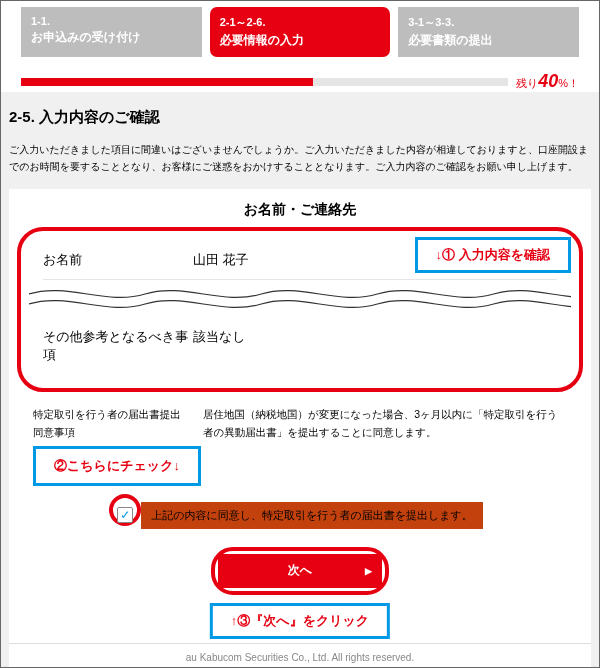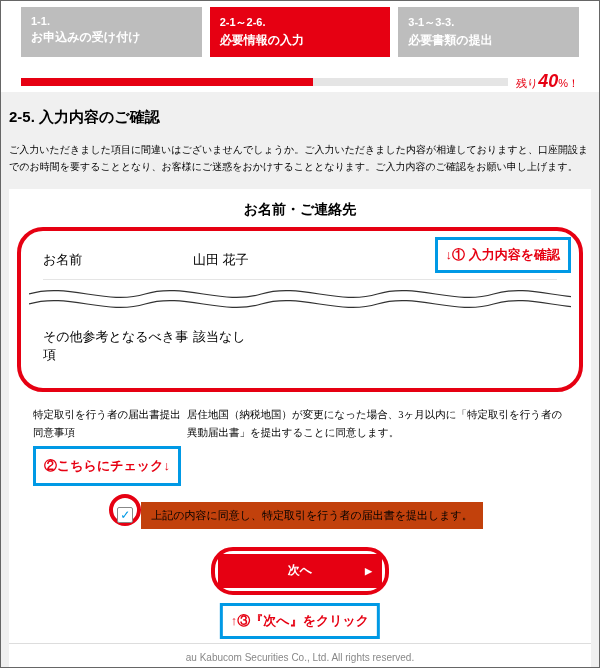--- a/index.html
+++ b/index.html
@@ -1,40 +1,40 @@
 <!DOCTYPE html>
 <html><head>
   <meta charset="utf-8">
   <style>
     * { box-sizing: border-box; margin: 0; padding: 0; }
     body { font-family: "Hiragino Kaku Gothic ProN", "Meiryo", sans-serif; background: #f0f0f0; width: 600px; height: 668px; overflow: hidden; position: relative; border: 1px solid #666; }
     .app { background: #fff; padding: 6px 20px 0; }
     .steps { display: flex; gap: 8px; }
     .step { flex: 1; padding: 8px 10px; background: #bdbdbd; color: #fff; }
-    .step.active { background: #e60012; }
+    .step.active { background: #e60012; border-radius: 7px; }
     .step-code { font-size: 11px; font-weight: bold; }
     .step-title { font-size: 12px; font-weight: bold; margin-top: 2px; }
     .prog-wrap { display: flex; align-items: center; margin: 14px 0 10px; }
     .prog-bar { flex: 1; height: 8px; background: #e5e5e5; position: relative; }
     .prog-fill { position: absolute; left: 0; top: 0; height: 100%; width: 60%; background: #e60012; }
     .prog-text { color: #e60012; font-size: 11px; margin-left: 8px; white-space: nowrap; }
     .prog-text strong { font-size: 18px; font-style: italic; font-weight: bold; }
     .section-title { font-size: 15px; font-weight: bold; margin: 16px 0 14px; }
     .note { font-size: 10px; line-height: 1.7; }
     .card { background: #fff; margin-top: 14px; padding: 12px 0 18px; position: relative; }
     .card-title { text-align: center; font-size: 14px; font-weight: bold; margin-bottom: 8px; }
     .info-outline { border: 4px solid #e60012; border-radius: 26px; padding: 10px 8px 14px; margin: 0 8px; position: relative; }
     .row { display: flex; font-size: 13px; padding: 10px 14px; }
     .row .label { width: 150px; }
     .row .val { flex: 1; }
     .wave { height: 34px; width: 100%; }
-    .annot { position: absolute; display: inline-block; border: 3px solid #0099e5; color: #e60012; font-size: 13px; font-weight: bold; padding: 6px 8px; background: #fff; white-space: nowrap; }
+    .annot { position: absolute; display: inline-block; border: 3px solid #0099e5; color: #e60012; font-size: 13px; font-weight: bold; padding: 6px 18px; background: #fff; white-space: nowrap; }
     .annot1 { right: 8px; top: 6px; }
     .thin-sep { border-top: 1px solid #e5e5e5; margin: 0 14px; }
-    .consent { display: flex; gap: 4px; padding: 14px 24px 0; font-size: 10.5px; line-height: 1.7; position: relative; font-family: Liberation Serif, serif; }
+    .consent { display: flex; gap: 20px; padding: 14px 24px 0; font-size: 10.5px; line-height: 1.7; position: relative; }
     .consent .label { width: 150px; }
     .consent .text { flex: 1; }
     .annot2 { left: 24px; top: 54px; }
     .check-row { display: flex; justify-content: center; margin-top: 60px; }
     .check-wrap { display: flex; align-items: center; gap: 8px; position: relative; }
     .check-circle { position: absolute; left: -8px; top: -8px; width: 32px; height: 32px; border: 4px solid #e60012; border-radius: 50%; pointer-events: none; }
     .checkbox { width: 16px; height: 16px; border: 1px solid #888; border-radius: 2px; background: #fff; display: flex; align-items: center; justify-content: center; color: #0099e5; font-size: 12px; position: relative; z-index: 0; }
     .check-label { background: #c2410c; padding: 6px 10px; font-size: 11px; text-align: right; }
     .next-wrap { display: flex; justify-content: center; margin-top: 18px; }
     .next-outline { border: 4px solid #e60012; border-radius: 22px; padding: 3px; }

